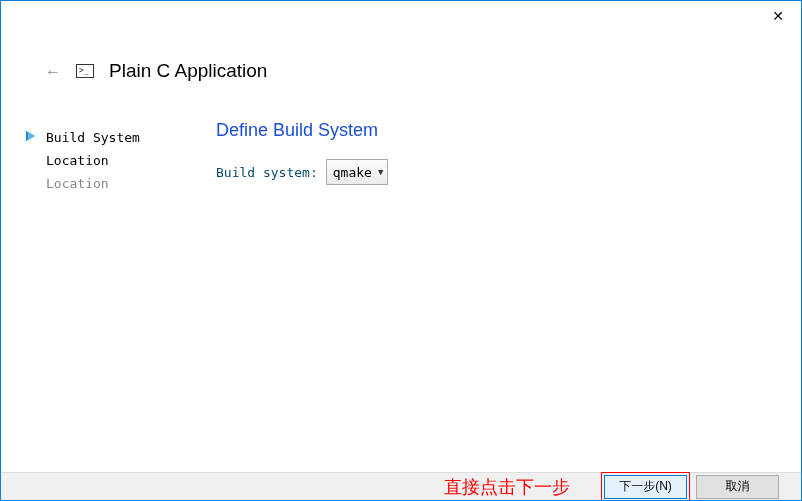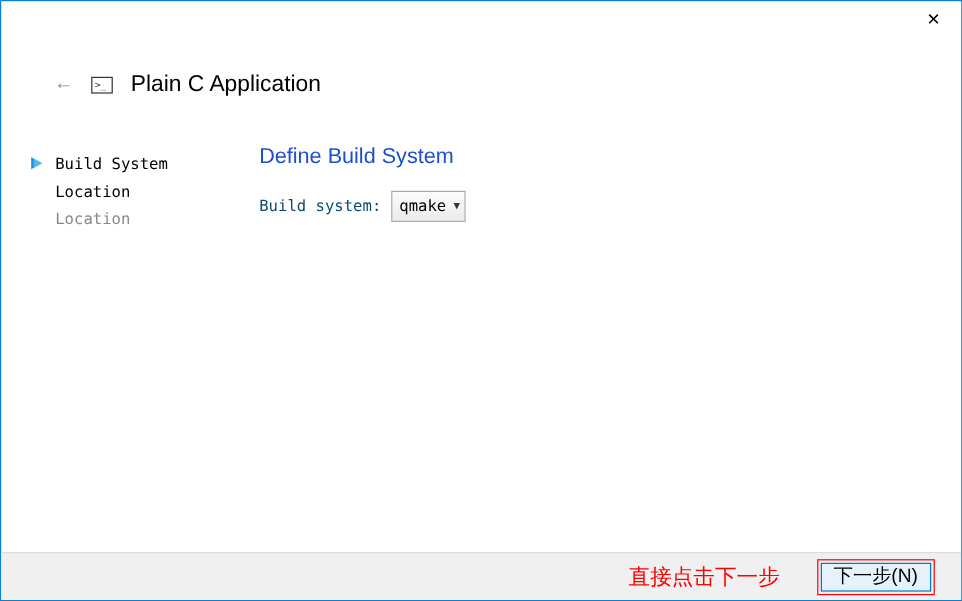--- a/index.html
+++ b/index.html
@@ -150,42 +150,42 @@
     .select-box .caret {
       margin-left: 6px;
       font-size: 9px;
       color: #333;
     }
     .footer {
       position: absolute;
       bottom: 0;
       left: 0;
       right: 0;
-      height: 40px;
+      height: 28px;
       background: #f0f0f0;
       border-top: 1px solid #ddd;
       display: flex;
       align-items: center;
       justify-content: flex-end;
       padding: 0 22px;
       gap: 6px;
     }
     .annotation {
       color: #f00;
       font-family: "Microsoft YaHei", sans-serif;
       font-size: 18px;
       margin-right: 25px;
     }
     .btn {
       min-width: 83px;
       height: 24px;
       border: 1px solid #adadad;
       background: #e1e1e1;
       font-family: "SimSun", "NSimSun", sans-serif;
-      font-size: 16px;
+      font-size: 12px;
       cursor: pointer;
       display: flex;
       align-items: center;
       justify-content: center;
       padding: 0 10px;
     }
     .btn.primary {
       border: 1px solid #0078d7;
       background: #e5f1fb;
     }
@@ -235,13 +235,16 @@
   </div>
 </div>
 
 <div class="footer">
   <span class="annotation">直接点击下一步</span>
   <span class="highlight-box">
     <button class="btn primary">
       <span>下一步(N)</span>
     </button>
   </span>
+  <button class="btn">
+    <span>取消</span>
+  </button>
 </div>
 
 </body></html>

